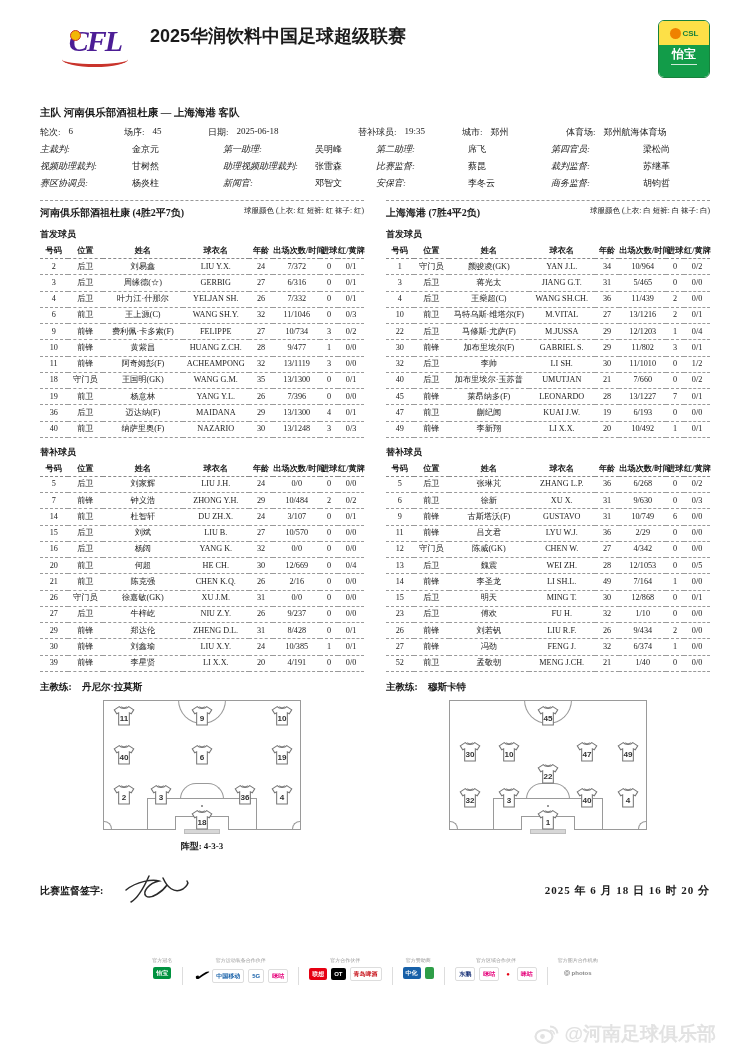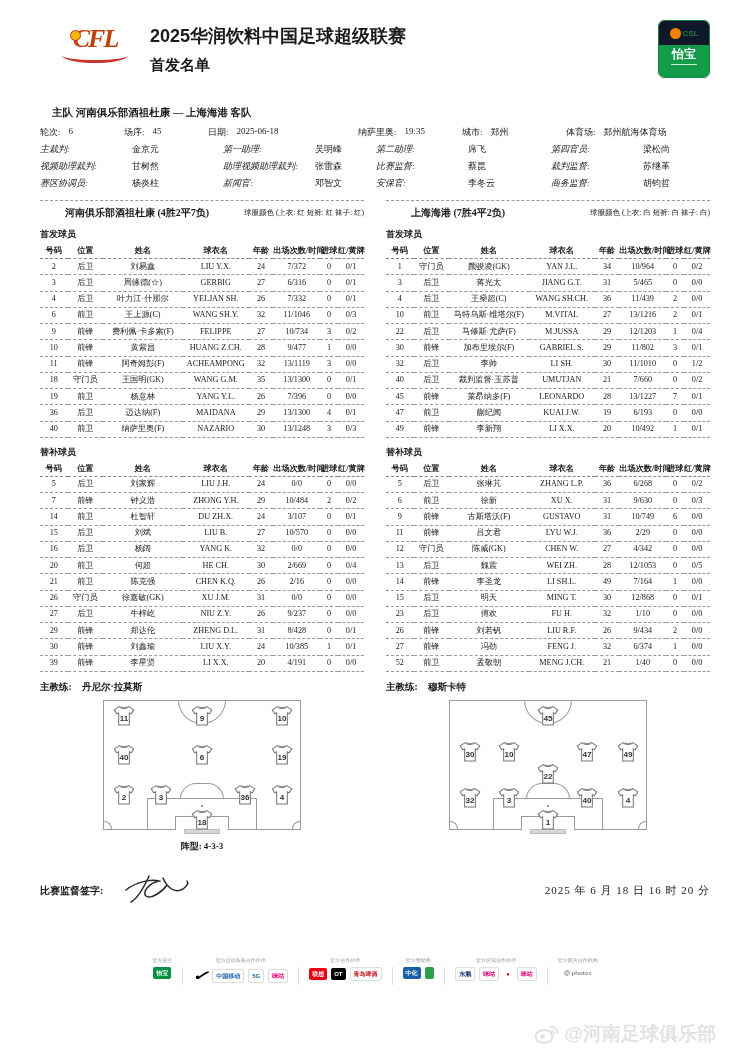--- a/index.html
+++ b/index.html
@@ -3,53 +3,53 @@
 <meta charset="utf-8">
 <style>
   html,body{margin:0;padding:0;background:#f6f6f6;}
   .page{width:750px;height:1059px;margin:0 auto;background:#fff;position:relative;overflow:hidden;
         font-family:"Liberation Serif","DejaVu Serif",serif;color:#1a1a1a;}
   .inner{padding:18px 40px 0 40px;}
 
   
   .hdr{display:flex;align-items:flex-start;justify-content:space-between;height:78px;}
   .cfl{width:110px;padding-top:8px;text-align:center;position:relative;}
-  .cfl-txt{font-style:italic;font-weight:900;font-size:26px;color:#c2410c;letter-spacing:-2px;
+  .cfl-txt{font-style:italic;font-weight:900;font-size:30px;color:#4c1d95;letter-spacing:-2px;
            font-family:"Liberation Serif",serif;line-height:1;}
   .cfl-swoosh{width:66px;height:12px;border-bottom:3px solid #c9342c;border-radius:50%;margin:-4px auto 0;}
   .cfl-dot{position:absolute;left:30px;top:12px;width:9px;height:9px;border-radius:50%;background:#f2b705;border:1px solid #c9342c;}
   .titles{flex:1;text-align:left;}
   .title{font-size:18px;font-weight:bold;margin-top:6px;font-family:"Liberation Sans",sans-serif;}
   .subtitle{font-size:15px;font-weight:bold;margin-top:8px;font-family:"Liberation Sans",sans-serif;}
   .csl{width:50px;height:56px;border:1px solid #18813c;border-radius:6px;overflow:hidden;display:flex;flex-direction:column;margin-top:2px;}
-  .csl-top{height:24px;background:#0f172a;display:flex;align-items:center;justify-content:center;gap:2px;}
+  .csl-top{height:24px;background:#fde047;display:flex;align-items:center;justify-content:center;gap:2px;}
   .csl-ball{width:11px;height:11px;border-radius:50%;background:#ef8200;}
   .csl-mark{font-size:8px;font-weight:bold;color:#18813c;font-family:"Liberation Sans",sans-serif;}
   .csl-bot{flex:1;background:#129c49;color:#fff;text-align:center;font-weight:bold;font-size:12px;line-height:1.6;}
   .csl-rule{width:26px;height:1px;background:rgba(255,255,255,.8);margin:0 auto;}
 
   
-  .matchup{font-size:10.5px;font-weight:bold;margin:10px 12px 6px;}
+  .matchup{font-size:10.5px;font-weight:bold;margin:10px 0 6px;}
   .info-row{display:flex;font-size:9px;margin:4px 0;white-space:nowrap;}
   .pair{display:flex;}
   .pair .l{font-weight:bold;}
   .pair .v{margin-left:8px;}
   .r0 .pair:nth-child(1){min-width:84px}.r0 .pair:nth-child(2){min-width:84px}
   .r0 .pair:nth-child(3){min-width:150px}.r0 .pair:nth-child(4){min-width:104px}
   .r0 .pair:nth-child(5){min-width:104px}
   .ro .pair:nth-child(1){min-width:183px}.ro .pair:nth-child(2){min-width:153px}
   .ro .pair:nth-child(3){min-width:175px}
   .ro .pair .l{min-width:84px;font-weight:normal;font-style:italic;}
   .r0 .pair .l{font-weight:normal;}
   .info-row .pair .l{font-weight:normal;}
 
   
   .teams{display:grid;grid-template-columns:1fr 1fr;column-gap:22px;margin-top:10px;}
   .team-col{border-top:1px dashed #999;padding-top:5px;}
-  .team-head{display:flex;justify-content:space-between;align-items:center;margin-left:25px;}
+  .team-head{display:flex;justify-content:space-between;align-items:flex-start;}
   .team-name{font-size:10px;font-weight:bold;white-space:nowrap;}
   .team-kit{font-size:7.5px;white-space:nowrap;margin-left:6px;}
   .sec-label{font-size:9px;font-weight:bold;margin:8px 0 2px;}
   table{width:100%;border-collapse:collapse;table-layout:fixed;}
   col.c1{width:8.5%}col.c2{width:11%}col.c3{width:24.5%}col.c4{width:20.5%}
   col.c5{width:7.5%}col.c6{width:14.5%}col.c7{width:5.5%}col.c8{width:8%}
   th{font-size:8.2px;font-weight:bold;padding:2px 0;border-bottom:1px dashed #888;text-align:center;white-space:nowrap;}
   td{font-size:8.2px;padding:2.5px 0;border-bottom:1px dashed #999;text-align:center;line-height:1.25;word-break:break-all;}
   .coach{font-size:9.5px;font-weight:bold;margin:9px 0 6px;}
   .coach .cl{margin-right:8px;text-align:right;}
@@ -71,21 +71,21 @@
   .corner.cl{left:0;bottom:0;border-top:1px solid #9a9a9a;border-right:1px solid #9a9a9a;border-top-right-radius:8px;}
   .corner.cr{right:0;bottom:0;border-top:1px solid #9a9a9a;border-left:1px solid #9a9a9a;border-top-left-radius:8px;}
   .jersey{position:absolute;transform:translate(-50%,-50%);line-height:0;}
   .formation{font-size:9px;font-weight:bold;margin-top:10px;text-align:center;}
 
   
   .note{font-size:10px;font-weight:bold;margin-top:20px;}
   .sigrow{display:flex;align-items:center;margin-top:18px;}
   .sig-label{font-size:10px;font-weight:bold;}
   .sig-img{margin-left:14px;}
-  .sig-date{margin-left:auto;font-size:11px;font-weight:normal;letter-spacing:1px;}
+  .sig-date{margin-left:auto;font-size:11px;font-weight:bold;letter-spacing:1px;}
 
   .sponsors{display:flex;align-items:flex-start;justify-content:center;gap:10px;margin-top:46px;}
   .sp-group{text-align:center;}
   .sp-label{font-size:5px;color:#999;white-space:nowrap;margin-bottom:4px;}
   .sp-row{display:flex;align-items:center;justify-content:center;gap:4px;}
   .sp-chip{display:inline-block;font-size:6px;font-weight:bold;padding:2px 3px;border-radius:2px;
            font-family:"Liberation Sans",sans-serif;white-space:nowrap;line-height:1.4;}
   .sp-chip.swoosh{font-size:13px;font-weight:900;font-style:italic;padding:0 2px;transform:scaleX(1.6);}
   .sp-sep{width:1px;height:18px;background:#ddd;margin-top:10px;}
 
@@ -99,21 +99,20 @@
   <div class="inner">
 
     <div class="hdr">
       <div class="cfl">
         <span class="cfl-dot"></span>
         <div class="cfl-txt">CFL</div>
         <div class="cfl-swoosh"></div>
       </div>
       <div class="titles">
         <div class="title">2025华润饮料中国足球超级联赛</div>
-        <div class="subtitle">首发名单</div>
       </div>
       <div class="csl">
         <div class="csl-top">
           <span class="csl-ball"></span>
           <span class="csl-mark">CSL</span>
         </div>
         <div class="csl-bot">
           <div>怡宝</div>
           <div class="csl-rule"></div>
         </div>
@@ -129,21 +128,21 @@
           </span>
           <span class="pair">
             <span class="l">场序:</span>
             <span class="v">45</span>
           </span>
           <span class="pair">
             <span class="l">日期:</span>
             <span class="v">2025-06-18</span>
           </span>
           <span class="pair">
-            <span class="l">纳萨里奥:</span>
+            <span class="l">替补球员:</span>
             <span class="v">19:35</span>
           </span>
           <span class="pair">
             <span class="l">城市:</span>
             <span class="v">郑州</span>
           </span>
           <span class="pair">
             <span class="l">体育场:</span>
             <span class="v">郑州航海体育场</span>
           </span>
@@ -422,21 +421,21 @@
                 <td>0/0</td>
                 <td>0</td>
                 <td>0/0</td>
               </tr>
               <tr>
                 <td>20</td>
                 <td>前卫</td>
                 <td>何超</td>
                 <td>HE CH.</td>
                 <td>30</td>
-                <td>2/669</td>
+                <td>12/669</td>
                 <td>0</td>
                 <td>0/4</td>
               </tr>
               <tr>
                 <td>21</td>
                 <td>前卫</td>
                 <td>陈克强</td>
                 <td>CHEN K.Q.</td>
                 <td>26</td>
                 <td>2/16</td>
@@ -665,21 +664,21 @@
                 <td>李帅</td>
                 <td>LI SH.</td>
                 <td>30</td>
                 <td>11/1010</td>
                 <td>0</td>
                 <td>1/2</td>
               </tr>
               <tr>
                 <td>40</td>
                 <td>后卫</td>
-                <td>裁判监督·玉苏普</td>
+                <td>加布里埃尔·玉苏普</td>
                 <td>UMUTJAN</td>
                 <td>21</td>
                 <td>7/660</td>
                 <td>0</td>
                 <td>0/2</td>
               </tr>
               <tr>
                 <td>45</td>
                 <td>前锋</td>
                 <td>莱昂纳多(F)</td>

